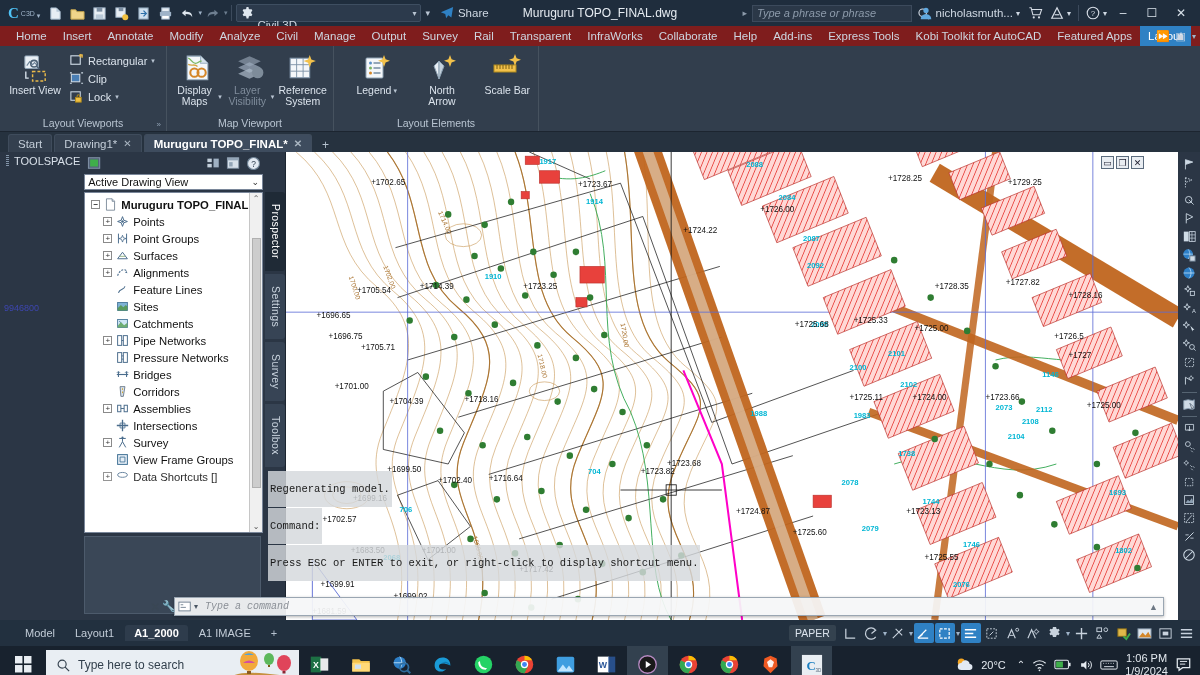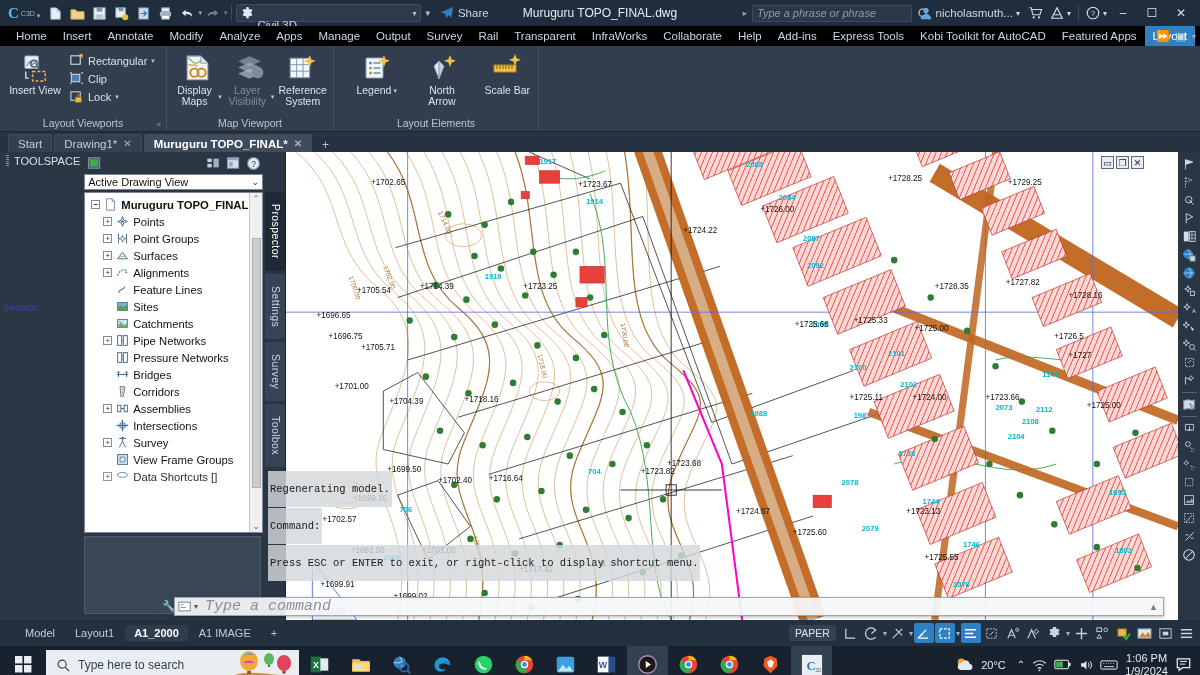--- a/index.html
+++ b/index.html
@@ -26,21 +26,21 @@
   #searchWrap { position:absolute; right:270px; display:flex; align-items:center; gap:5px;}
   #searchBox { width:160px; height:17px; background:#2b3848; border:1px solid #3c4a5c;
     color:#8d9bab; font-style:italic; font-size:11px; padding:0 4px; display:flex;
     align-items:center; }
   #acctArea { position:absolute; right:6px; display:flex; align-items:center; gap:3px;
     color:#cfd8e3; font-size:11.5px; }
   .winbtn { width:26px; height:24px; display:flex; align-items:center; justify-content:center;
     color:#d9e2ea; font-size:12px; }
 
   
-  #ribbonTabs { height:20px; background:#000000; display:flex; align-items:stretch;
+  #ribbonTabs { height:20px; background:#7f1d1d; display:flex; align-items:stretch;
     font-size:11.5px; color:#cdd6e0; padding-left:8px; position:relative; }
   .rtab { padding:0 8px; display:flex; align-items:center; white-space:nowrap; }
   .rtab.active { background:#2f81c4; color:#fff; }
   #ribbonTabsRight { position:absolute; right:4px; top:0; bottom:0; display:flex; align-items:center; gap:6px;
     color:#9fb3c8; font-size:10px;}
 
   
   #ribbon { height:86px; background:#323e4d; display:flex; border-bottom:1px solid #1c2530;
     position:relative; }
   .panel { display:flex; flex-direction:column; border-right:1px solid #46525f;
@@ -122,21 +122,21 @@
 
   
   #cmdHistory { position:absolute; left:268px; bottom:38px; z-index:8;
     font-family:"Liberation Mono", monospace; font-size:10.5px; color:#1a1a1a; }
   #cmdHistory div { background:rgba(212,216,220,.82); display:inline-block;
     padding:12px 2px; margin-bottom:1px; }
   #cmdLine { position:absolute; left:174px; right:36px; bottom:4px; height:19px; z-index:8;
     background:rgba(245,246,248,.93); border:1px solid #9aa6b2; display:flex; align-items:center;
     box-shadow:0 1px 3px rgba(0,0,0,.3); }
   #cmdLine .cl-left { display:flex; align-items:center; gap:2px; padding:0 3px; }
-  #cmdLine .cl-input { flex:1; font-family:"Liberation Mono", monospace; font-size:15px;
+  #cmdLine .cl-input { flex:1; font-family:"Liberation Mono", monospace; font-size:10px;
     color:#8a8f96; font-style:italic; padding-left:4px; }
   #cmdDock { position:absolute; left:148px; bottom:4px; width:28px; height:19px; z-index:9;
     display:flex; align-items:center; gap:2px; }
 
   
   #statusbar { height:26px; background:#22303f; display:flex; align-items:center;
     font-size:11px; color:#c8d2dd; position:relative; }
   .lytabs { display:flex; align-items:center; padding-left:16px; gap:2px; }
   .lytab { padding:2px 9px; border-radius:3px 3px 0 0; color:#c3cdd8; }
   .lytab.active { background:#2e3c4c; color:#fff; font-weight:bold; }
@@ -276,21 +276,21 @@
     <span class="winbtn close">✕</span>
   </div>
 </div>
 
 <div id="ribbonTabs">
   <div class="rtab">Home</div>
   <div class="rtab">Insert</div>
   <div class="rtab">Annotate</div>
   <div class="rtab">Modify</div>
   <div class="rtab">Analyze</div>
-  <div class="rtab">Apps</div>
+  <div class="rtab">Civil</div>
   <div class="rtab">Manage</div>
   <div class="rtab">Output</div>
   <div class="rtab">Survey</div>
   <div class="rtab">Rail</div>
   <div class="rtab">Transparent</div>
   <div class="rtab">InfraWorks</div>
   <div class="rtab">Collaborate</div>
   <div class="rtab">Help</div>
   <div class="rtab">Add-ins</div>
   <div class="rtab">Express Tools</div>

